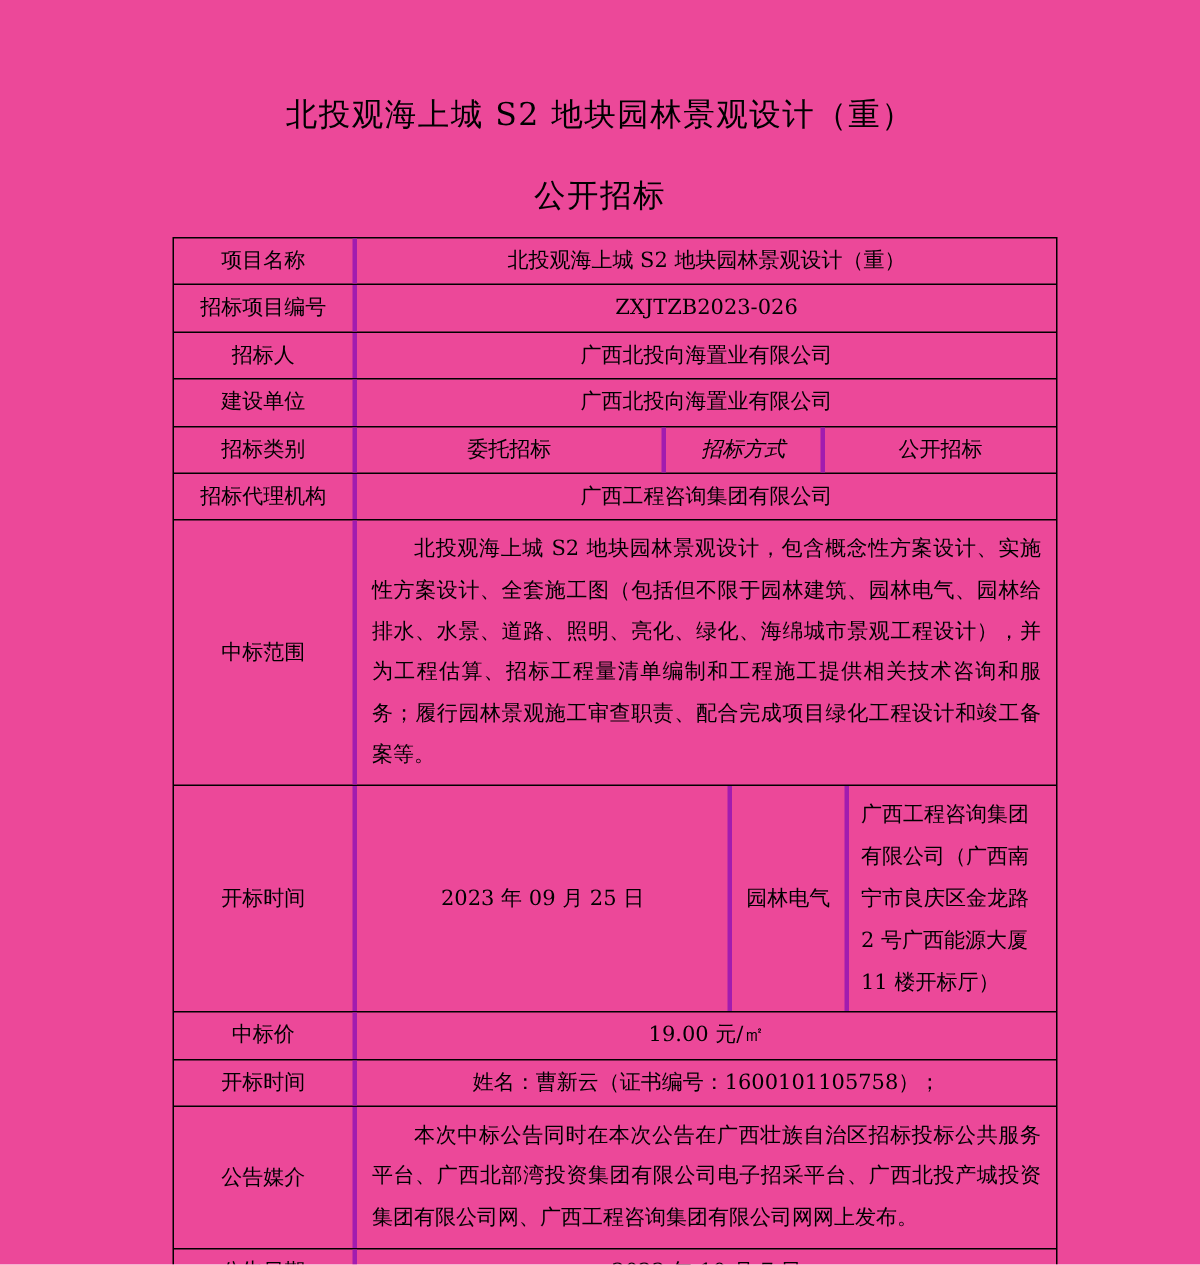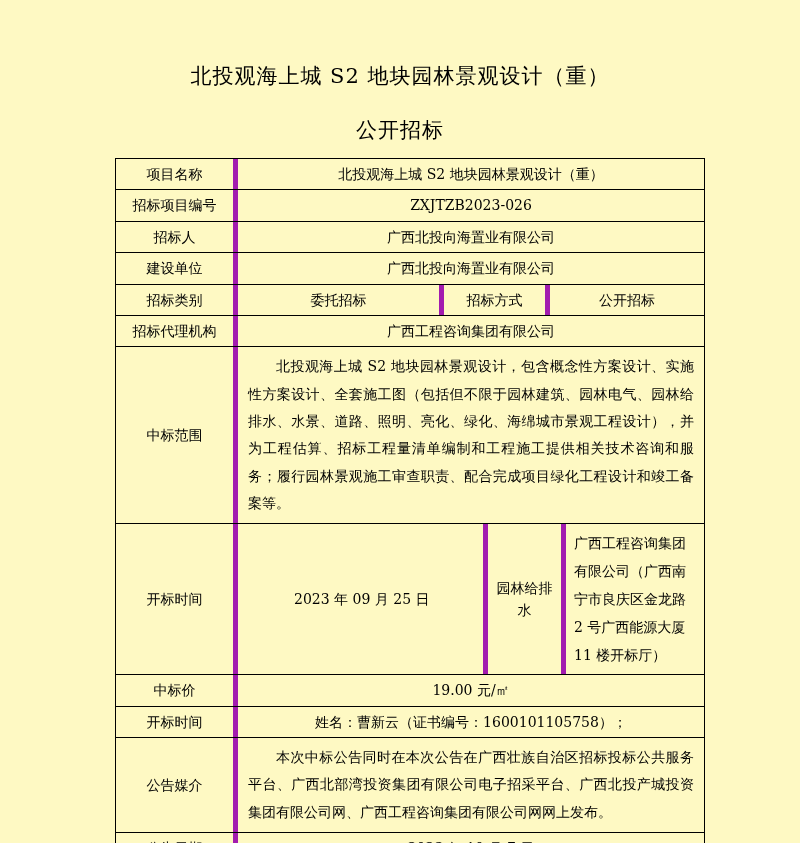--- a/index.html
+++ b/index.html
@@ -1,21 +1,21 @@
 <!DOCTYPE html>
 <html><head>
 <meta charset="utf-8">
 <style>
   * { margin: 0; padding: 0; box-sizing: border-box; }
   html, body { background: #ffffff; }
   .page {
     position: relative;
     width: 800px;
     height: 843px;
-    background: #fef9c3;
+    background: #ec4899;
     color: #000000;
     font-family: "DejaVu Serif", "Liberation Serif", serif;
     overflow: hidden;
   }
   .title {
     margin-top: 62px;
     text-align: center;
     font-size: 21px;
     font-weight: normal;
     letter-spacing: 1px;
@@ -38,29 +38,29 @@
     border-bottom: 1px solid #000000;
     min-height: 31px;
   }
   .row:last-child { border-bottom: none; }
   .cell {
     display: flex;
     align-items: center;
     justify-content: center;
     text-align: center;
     padding: 4px 8px;
-    border-right: 5px solid #a21caf;
+    border-right: 3px solid #a21caf;
     line-height: 1.6;
   }
   .cell:last-child { border-right: none; }
   .label-col { width: 122px; flex: none; }
   .value-col { flex: 1; }
   
   .cat-val { width: 206px; flex: none; }
-  .cat-lab2 { width: 106px; flex: none; }
+  .cat-lab2 { width: 106px; flex: none; font-style: italic; }
   
   .open-val { width: 202px; flex: none; justify-content: flex-start; text-align: right; margin-left: 48px; }
   .open-lab2 { width: 78px; flex: none; }
   .open-val2 {
     flex: 1;
     display: block;
     text-align: left;
     line-height: 2.0;
     padding: 5px 8px;
   }
@@ -116,21 +116,21 @@
     </div>
 
     <div class="row">
       <div class="cell label-col">中标范围</div>
       <div class="cell value-col para">北投观海上城 S2 地块园林景观设计，包含概念性方案设计、实施性方案设计、全套施工图（包括但不限于园林建筑、园林电气、园林给排水、水景、道路、照明、亮化、绿化、海绵城市景观工程设计），并为工程估算、招标工程量清单编制和工程施工提供相关技术咨询和服务；履行园林景观施工审查职责、配合完成项目绿化工程设计和竣工备案等。</div>
     </div>
 
     <div class="row">
       <div class="cell label-col">开标时间</div>
       <div class="cell open-val">2023 年 09 月 25 日</div>
-      <div class="cell open-lab2">园林给排水</div>
+      <div class="cell open-lab2">园林电气</div>
       <div class="cell open-val2">广西工程咨询集团有限公司（广西南宁市良庆区金龙路 2 号广西能源大厦 11 楼开标厅）</div>
     </div>
 
 
     <div class="row">
       <div class="cell label-col">中标价</div>
       <div class="cell value-col">19.00 元/㎡</div>
     </div>
 
     <div class="row">

